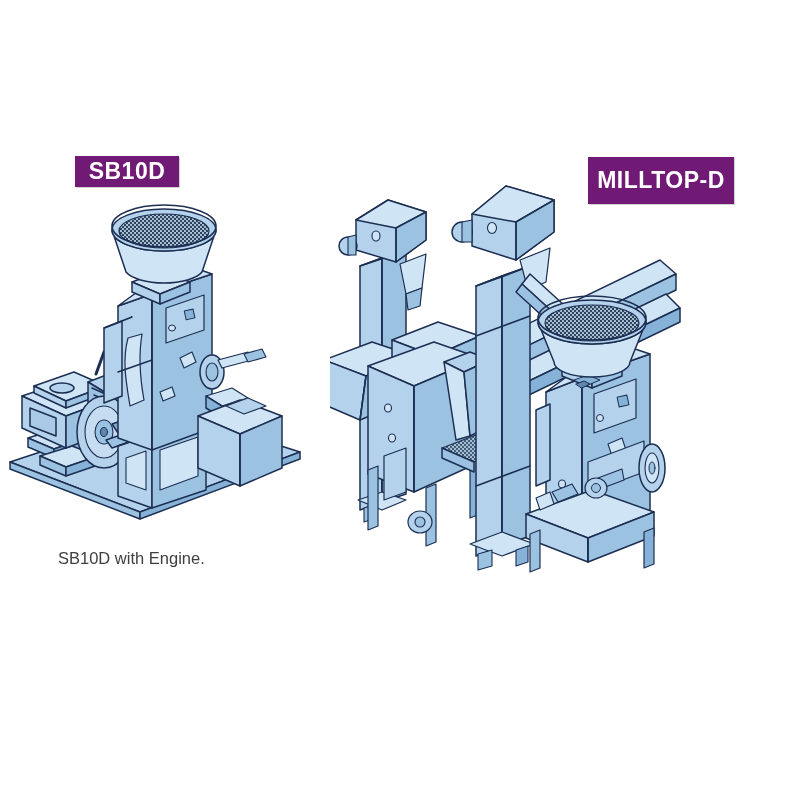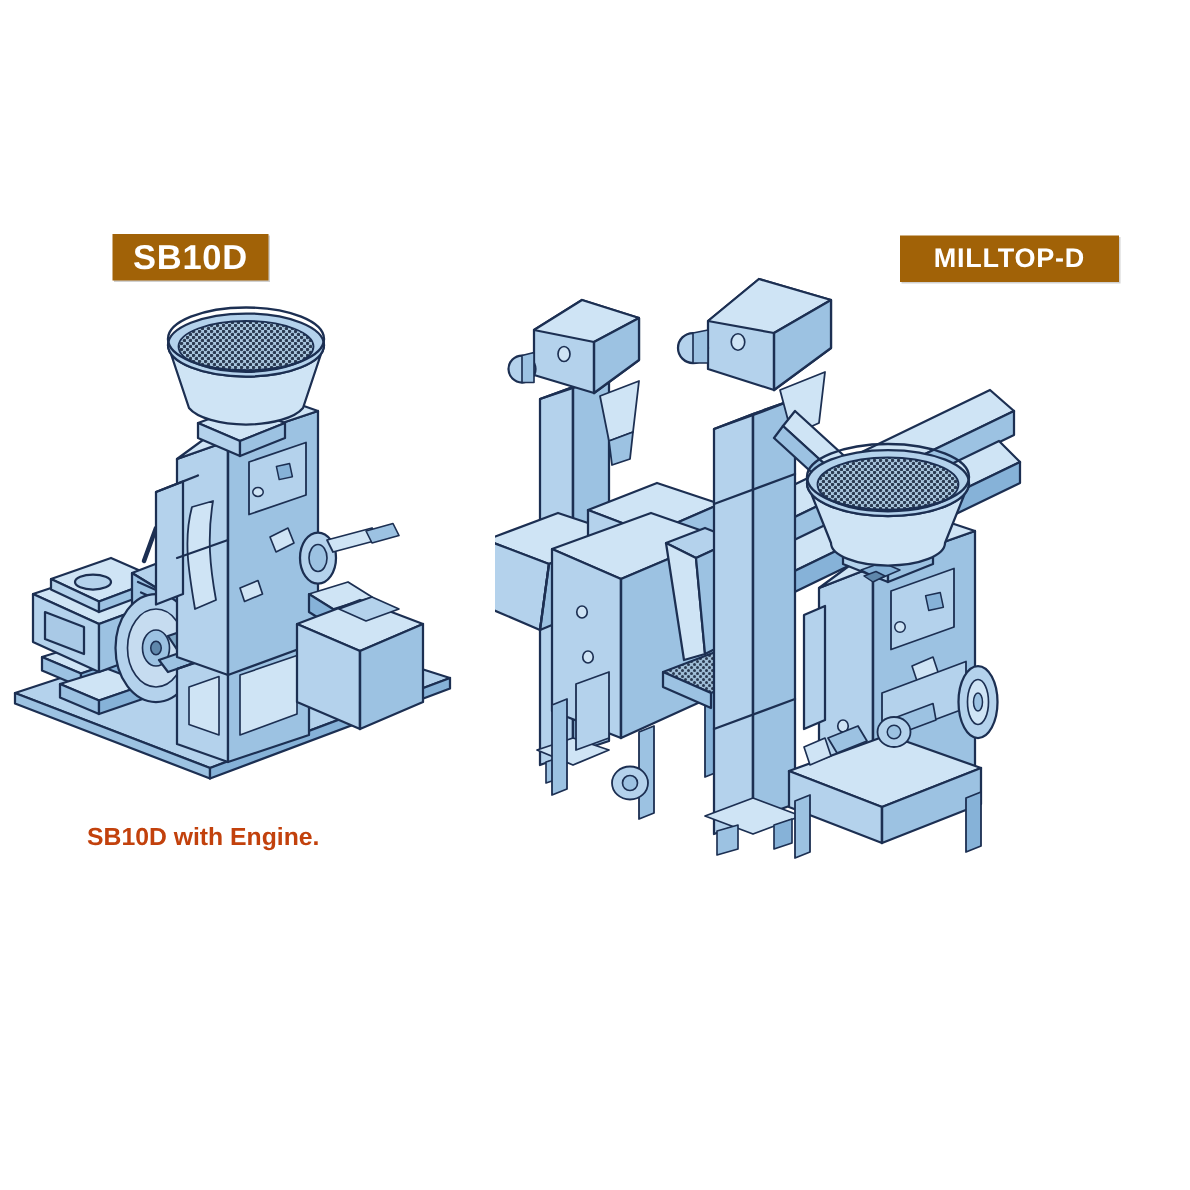--- a/index.html
+++ b/index.html
@@ -15,52 +15,51 @@
     position: relative;
     width: 793px;
     height: 793px;
     background: #ffffff;
     overflow: hidden;
   }
 
   
   .badge {
     position: absolute;
-    background: #a16207;
+    background: #701a75;
     color: #ffffff;
     font-weight: bold;
     letter-spacing: 0.5px;
     display: flex;
     align-items: center;
     justify-content: center;
     box-shadow: 1px 1px 0 rgba(120,120,120,0.35);
   }
   #badge-sb10d {
     left: 75px;
     top: 156px;
     width: 104px;
     height: 31px;
     font-size: 23px;
   }
   #badge-milltop {
-    left: 600px;
+    left: 588px;
     top: 157px;
     width: 146px;
-    height: 31px;
-    font-size: 18px;
+    height: 47px;
+    font-size: 23px;
   }
 
   
   .caption {
     position: absolute;
-    color: #c2410c;
+    color: #404040;
     font-size: 16.5px;
     line-height: 21px;
     white-space: pre-line;
-    font-weight: bold;
   }
   #caption-left {
     left: 58px;
     top: 548px;
   }
   #caption-right {
     left: 541px;
     top: 595px;
   }
 

